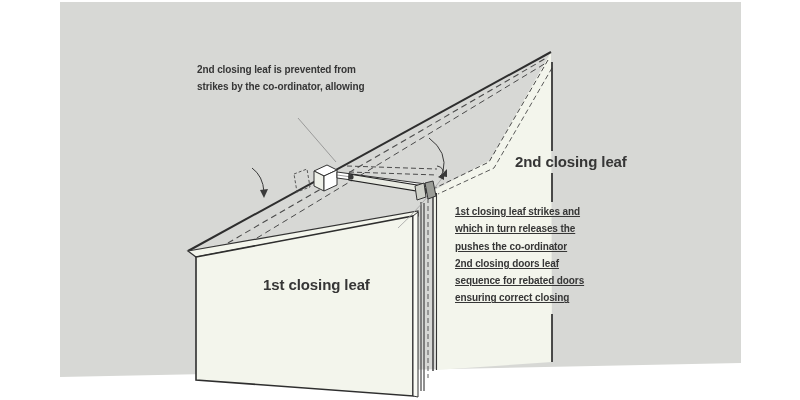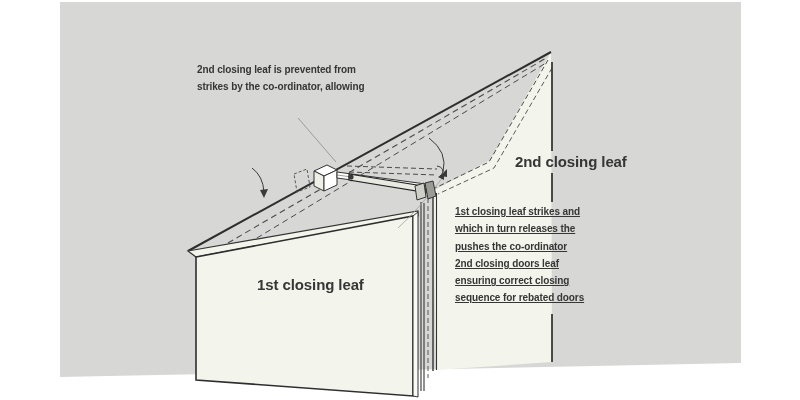--- a/index.html
+++ b/index.html
@@ -13,21 +13,21 @@
     position:absolute;font-weight:bold;font-size:10px;line-height:17.3px;
     color:#363636;letter-spacing:-0.1px;white-space:nowrap;
   }
   .lbl{
     position:absolute;font-weight:bold;font-size:15px;color:#363636;
     letter-spacing:-0.1px;white-space:nowrap;
   }
   #top-note{left:197px;top:61px;}
   #leaf2-label{left:483px;top:153px;margin-left:32px;}
   #right-note{left:455px;top:203px;text-decoration:underline;}
-  #leaf1-label{left:257px;top:276px;}
+  #leaf1-label{left:263px;top:276px;}
 </style>
 </head>
 <body>
 
 <div id="stage">
 
   <svg width="800" height="400" viewBox="0 0 800 400">
 
     <polygon points="60,2 741,2 741,363 60,377" fill="#d7d8d5"></polygon>
 
@@ -93,19 +93,19 @@
     <div>strikes by the co-ordinator, allowing</div>
   </div>
 
   <div class="lbl" id="leaf2-label">2nd closing leaf</div>
 
   <div class="note" id="right-note">
     <div>1st closing leaf strikes and</div>
     <div>which in turn releases the</div>
     <div>pushes the co-ordinator</div>
     <div>2nd closing doors leaf</div>
+    <div>sequence for rebated doors</div>
     <div>ensuring correct closing</div>
-    <div>sequence for rebated doors</div>
   </div>
 
   <div class="lbl" id="leaf1-label">1st closing leaf</div>
 
 </div>
 
 </body></html>

